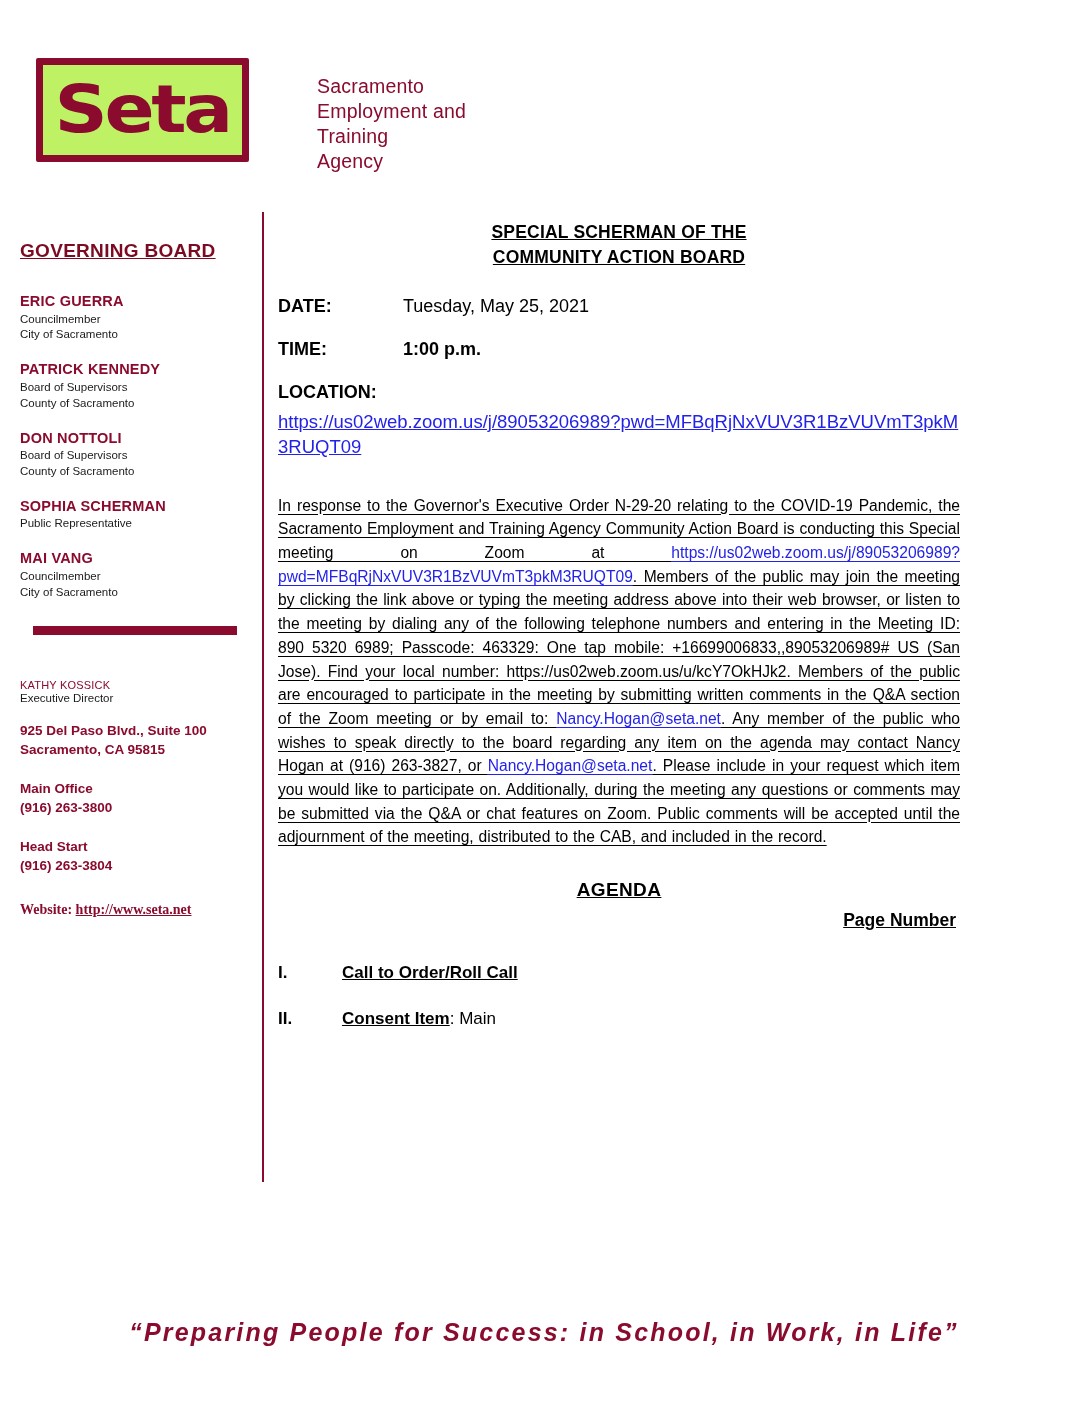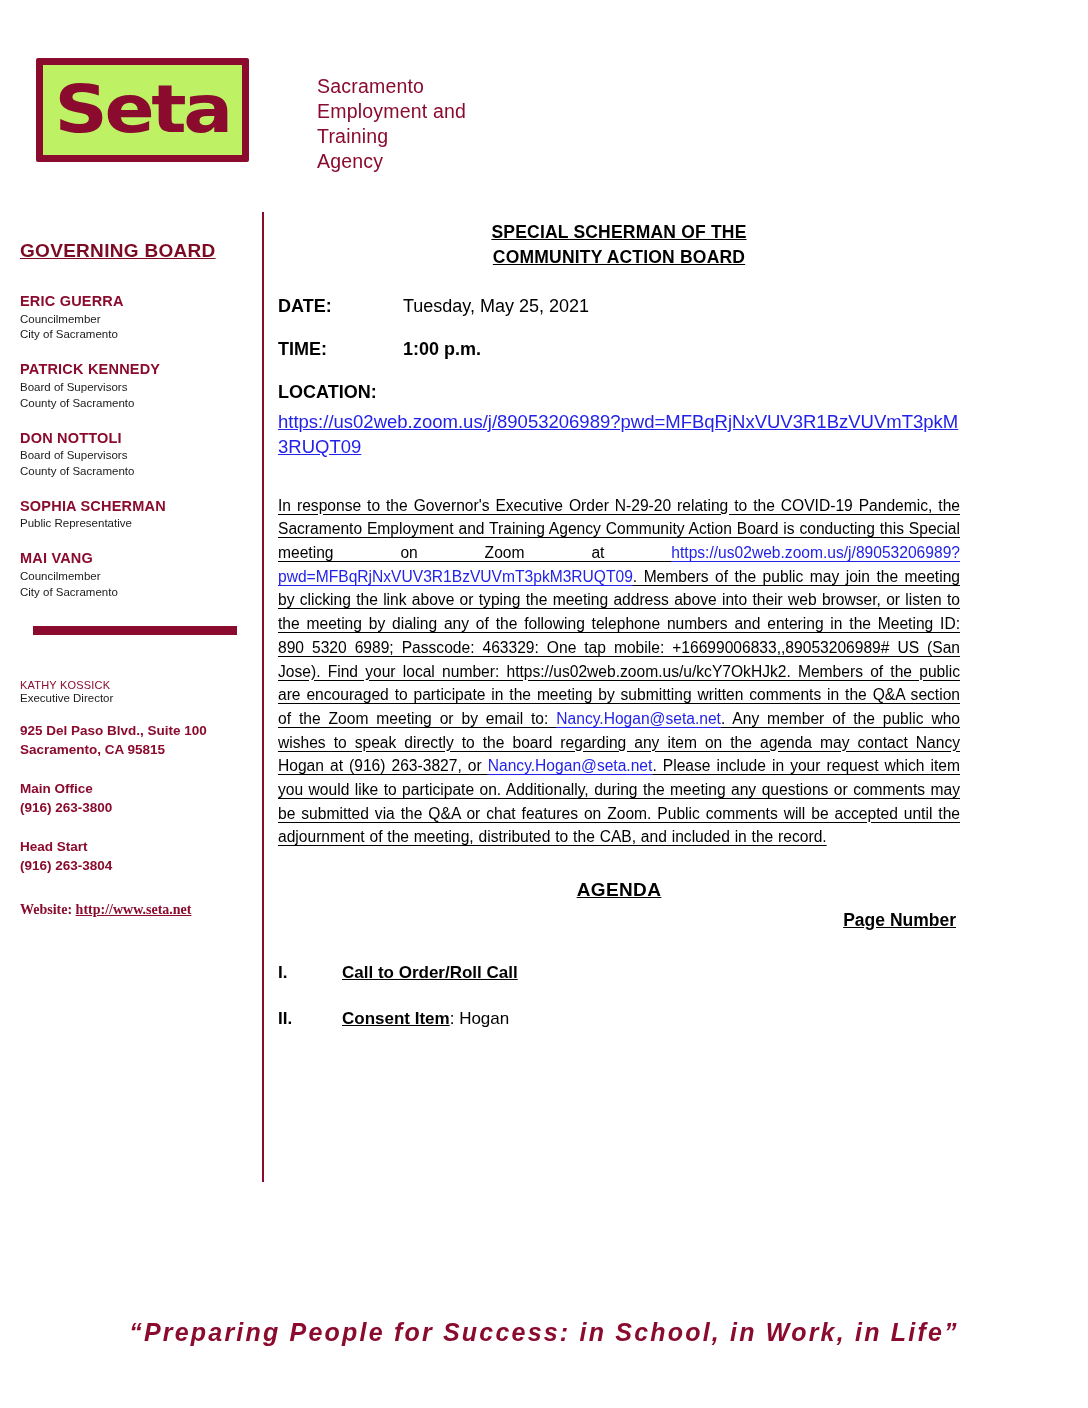--- a/index.html
+++ b/index.html
@@ -382,20 +382,20 @@
   <div class="agenda-list">
     <div class="agenda-item">
       <div class="agenda-num">I.</div>
       <div>
         <span class="agenda-text">Call to Order/Roll Call</span><span class="agenda-suffix"></span>
       </div>
     </div>
     <div class="agenda-item">
       <div class="agenda-num">II.</div>
       <div>
-        <span class="agenda-text">Consent Item</span><span class="agenda-suffix">: Hogan</span>
+        <span class="agenda-text">Consent Item</span><span class="agenda-suffix">: Main</span>
       </div>
     </div>
   </div>
 
 </div>
 
 <div class="footer">“Preparing People for Success: in School, in Work, in Life”</div>
 
 </body></html>

